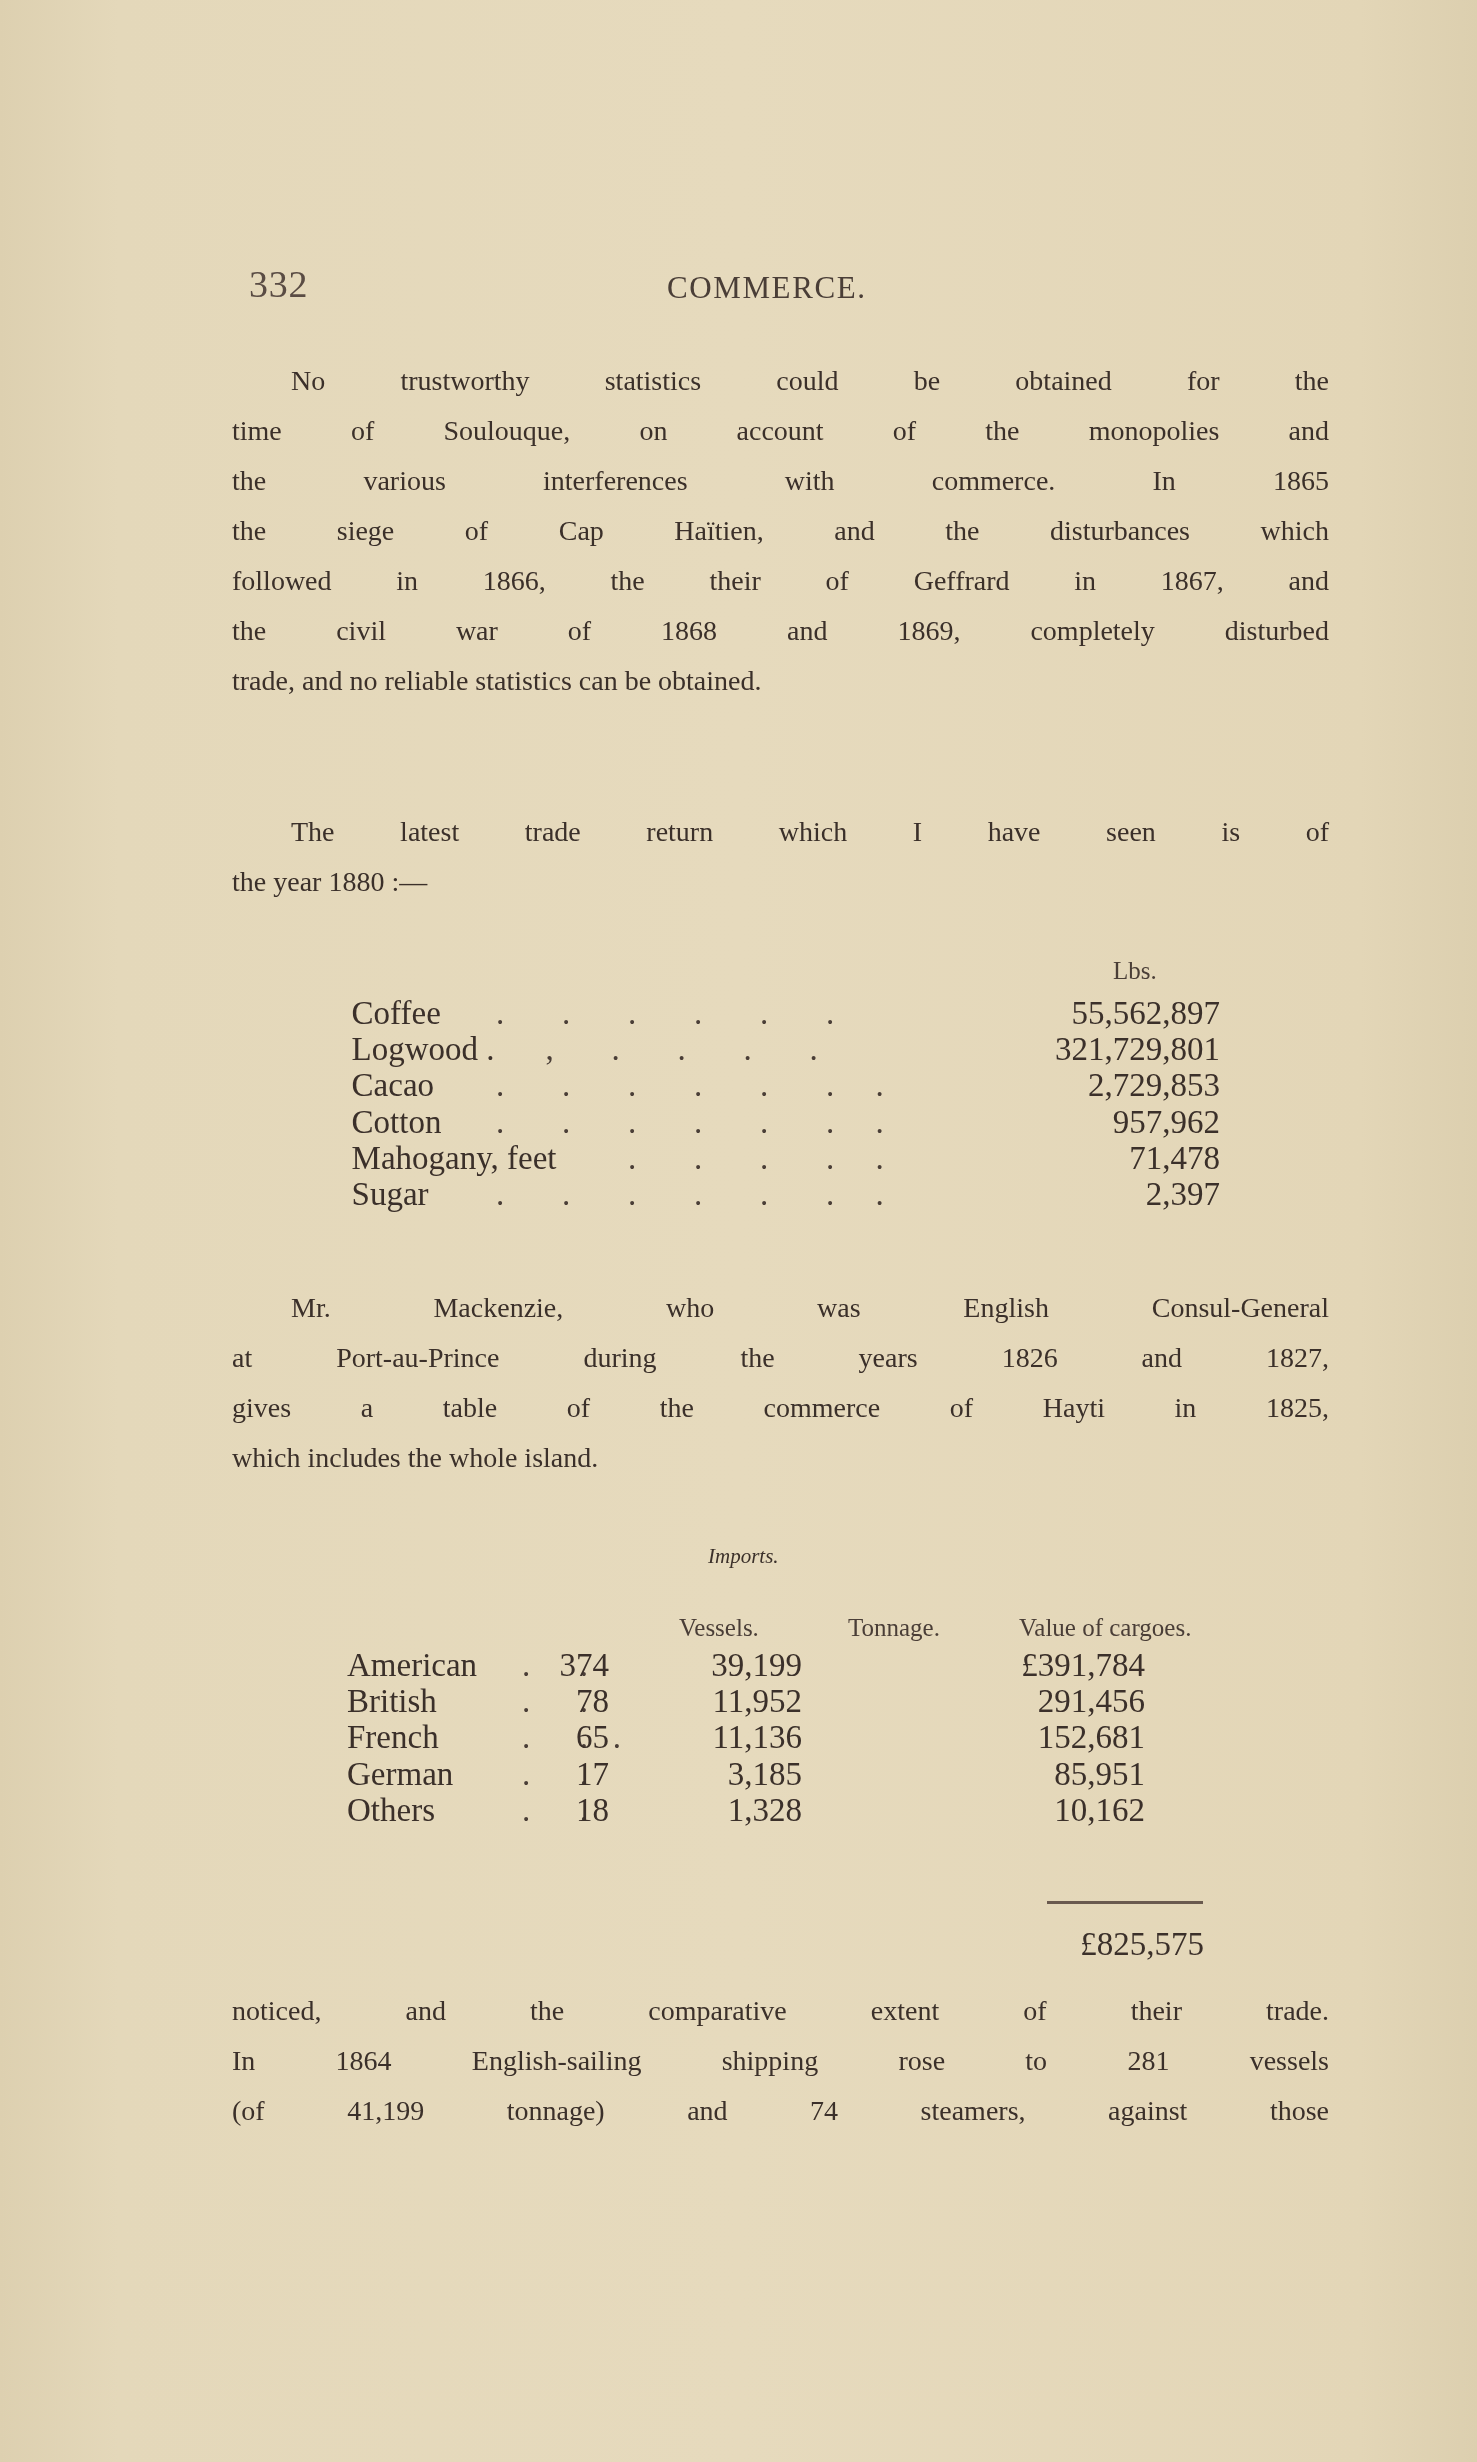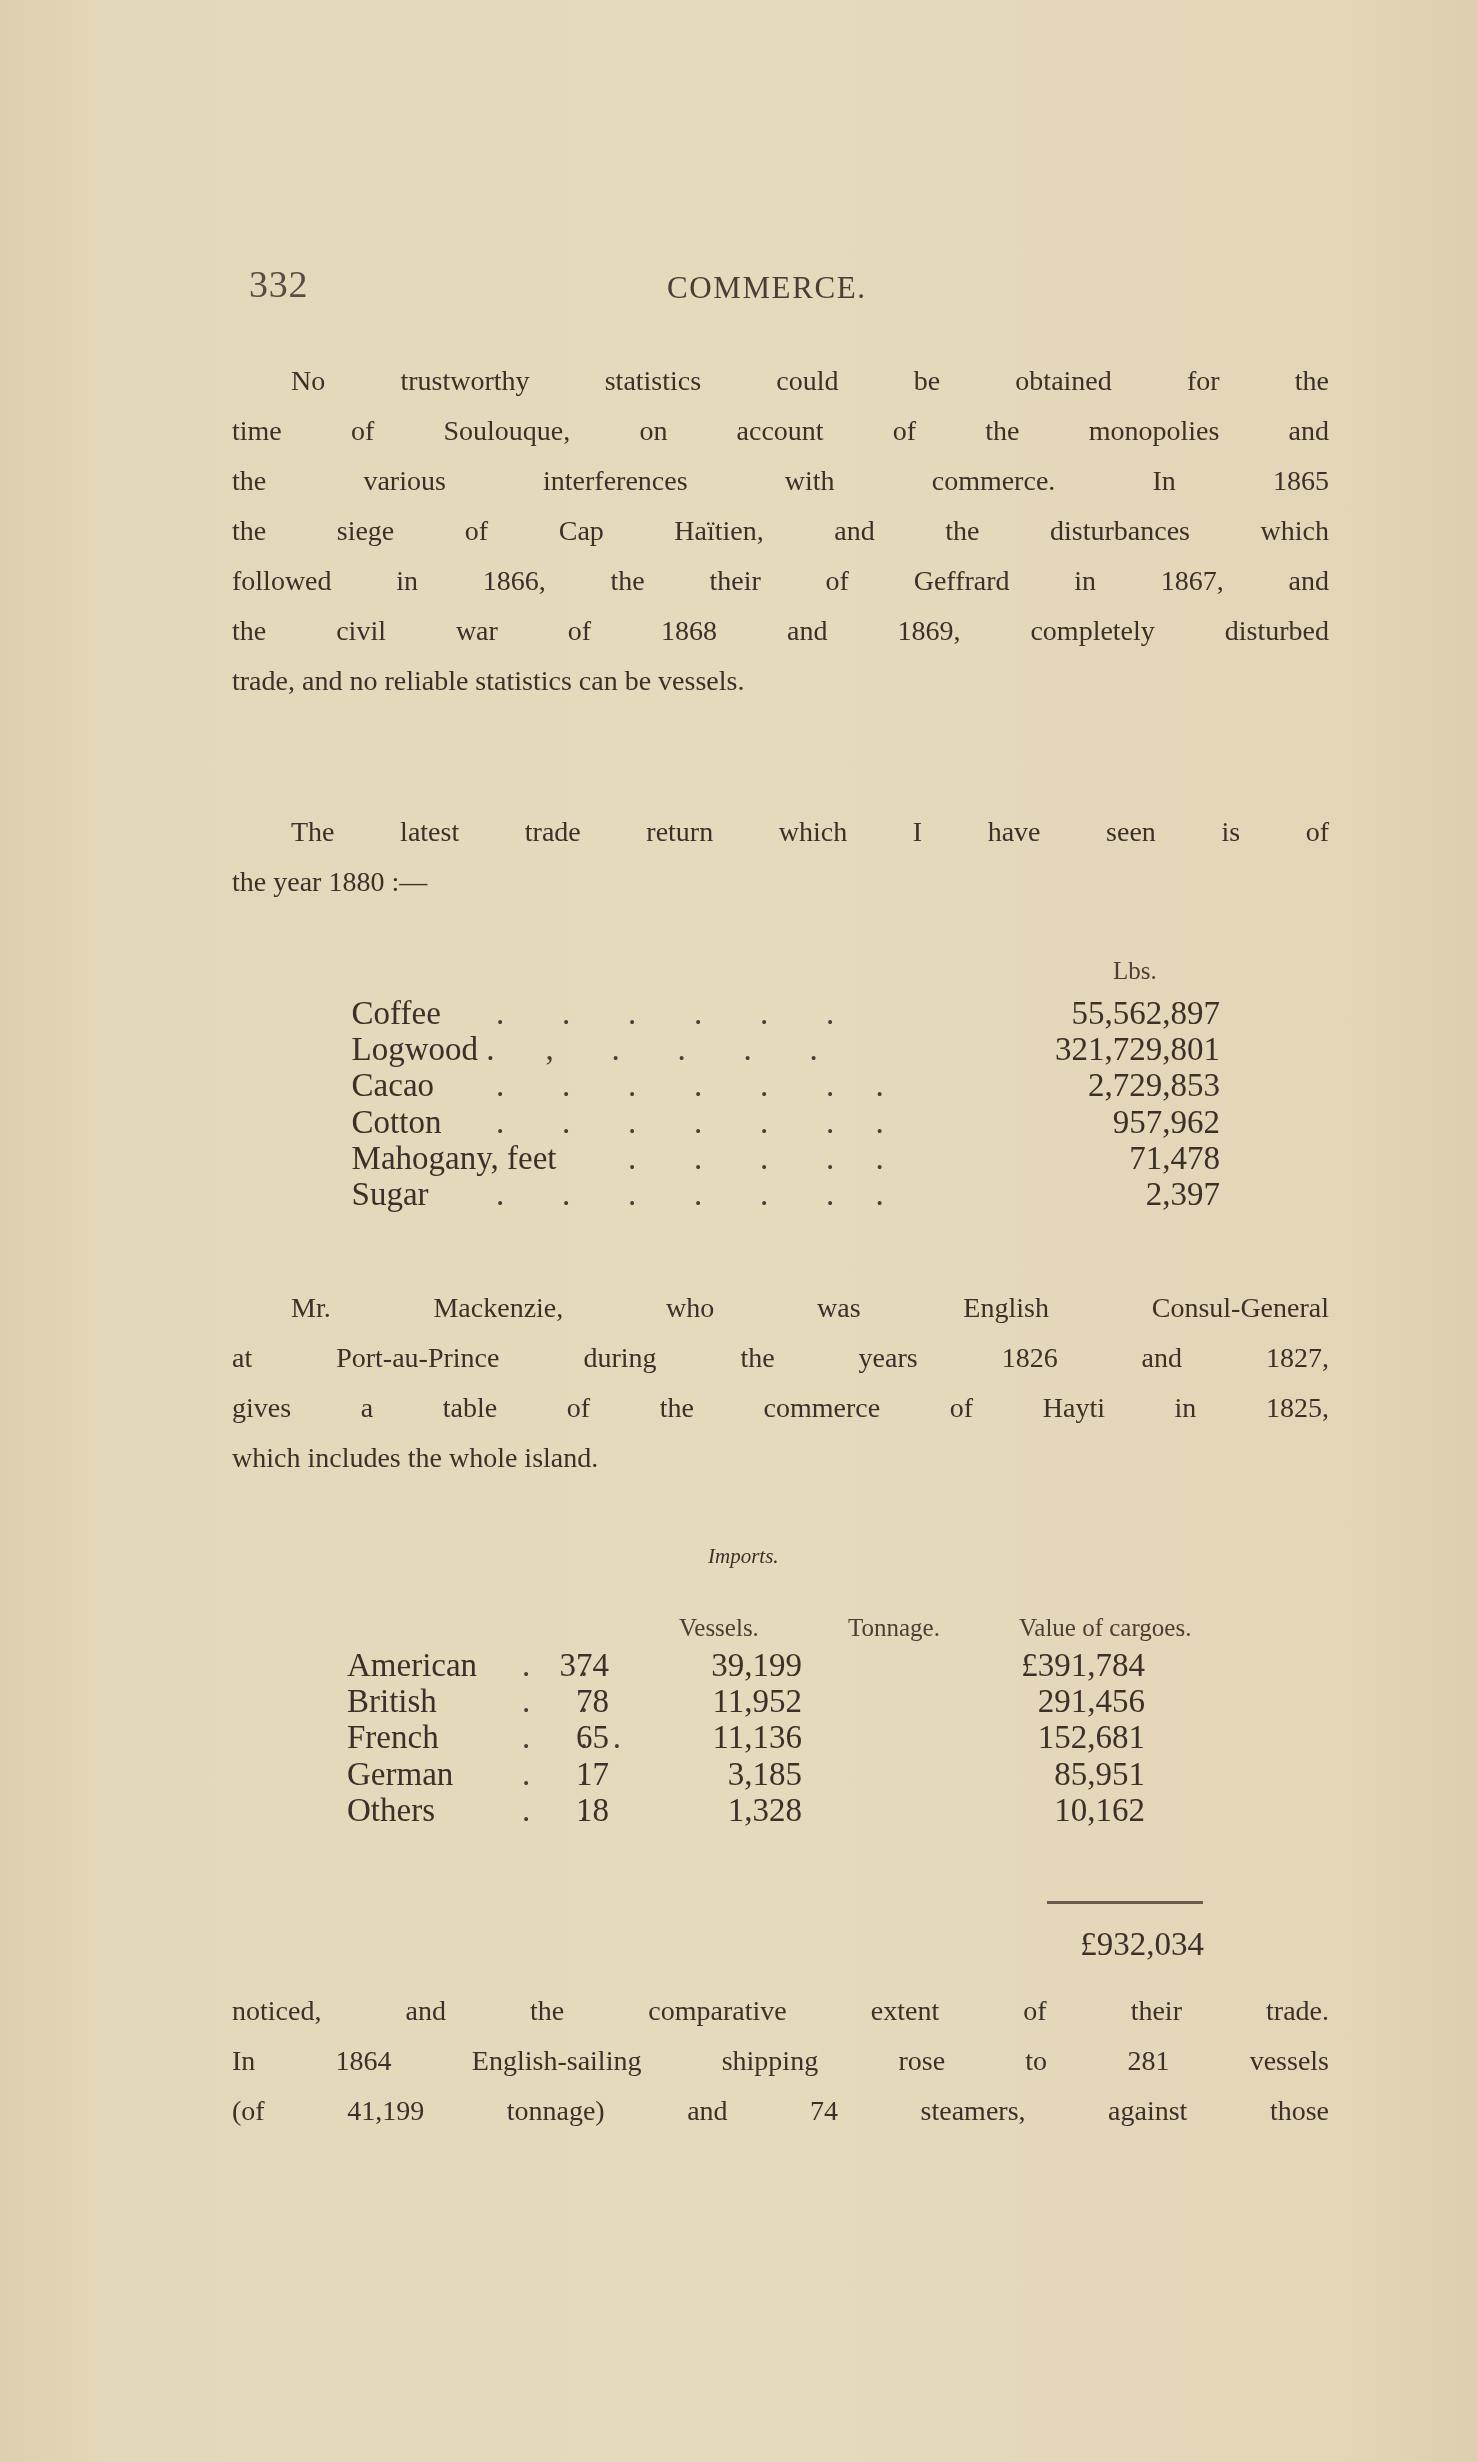--- a/index.html
+++ b/index.html
@@ -69,21 +69,21 @@
     <span class="running-head">COMMERCE.</span>
   </div>
 
   <p class="para para1">
     <span class="line indent">No trustworthy statistics could be obtained for the</span>
     <span class="line">time of Soulouque, on account of the monopolies and</span>
     <span class="line">the various interferences with commerce.  In 1865</span>
     <span class="line">the siege of Cap Haïtien, and the disturbances which</span>
     <span class="line">followed in 1866, the their of Geffrard in 1867, and</span>
     <span class="line">the civil war of 1868 and 1869, completely disturbed</span>
-    <span class="line last">trade, and no reliable statistics can be vessels.</span>
+    <span class="line last">trade, and no reliable statistics can be obtained.</span>
   </p>
 
   <p class="para para2">
     <span class="line indent">The latest trade return which I have seen is of</span>
     <span class="line last">the year 1880 :—</span>
   </p>
 
   <div class="lbs-table">
     <span class="lbs-unit">Lbs.</span>
     <div class="lbs-row" style="top:38px">
@@ -163,21 +163,21 @@
     <div class="imp-row" style="top:178px">
       <span class="label">Others</span>
       <span class="dots" style="left:193px;white-space:pre">.      .</span>
       <span class="vessels">18</span>
       <span class="tonnage">1,328</span>
       <span class="value">10,162</span>
     </div>
   </div>
 
   <div class="total-rule"></div>
-  <div class="total-value">£932,034</div>
+  <div class="total-value">£825,575</div>
 
   <p class="para para4">
     <span class="line">noticed, and the comparative extent of their trade.</span>
     <span class="line">In 1864 English-sailing shipping rose to 281 vessels</span>
     <span class="line">(of 41,199 tonnage) and 74 steamers, against those</span>
   </p>
 
 </div>
 
 

